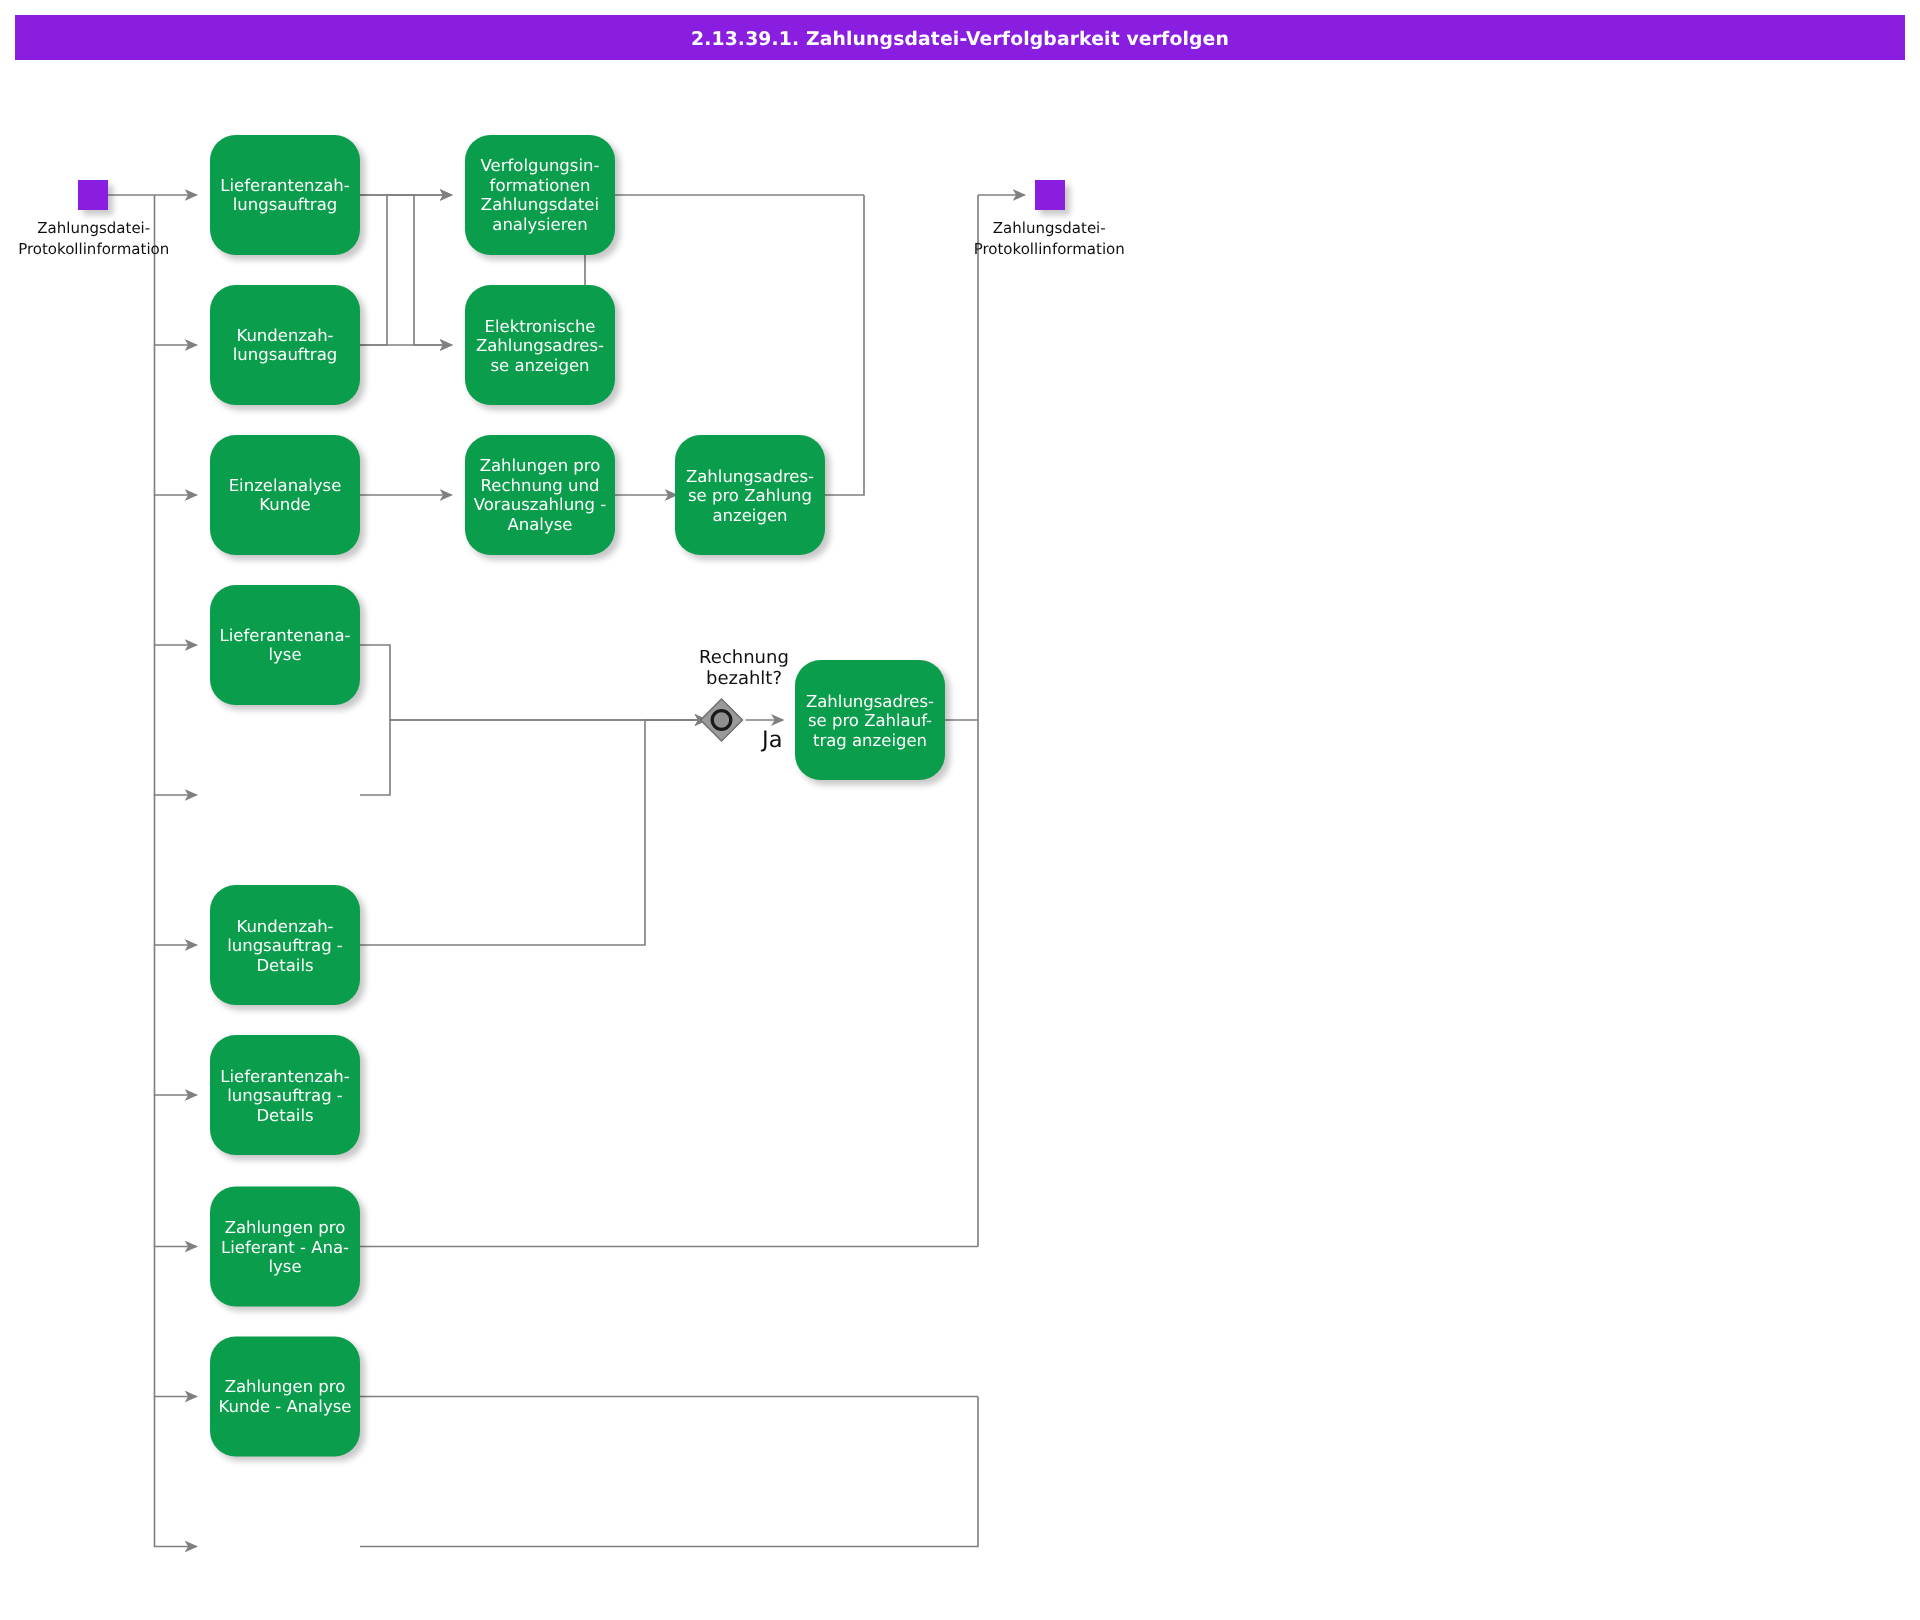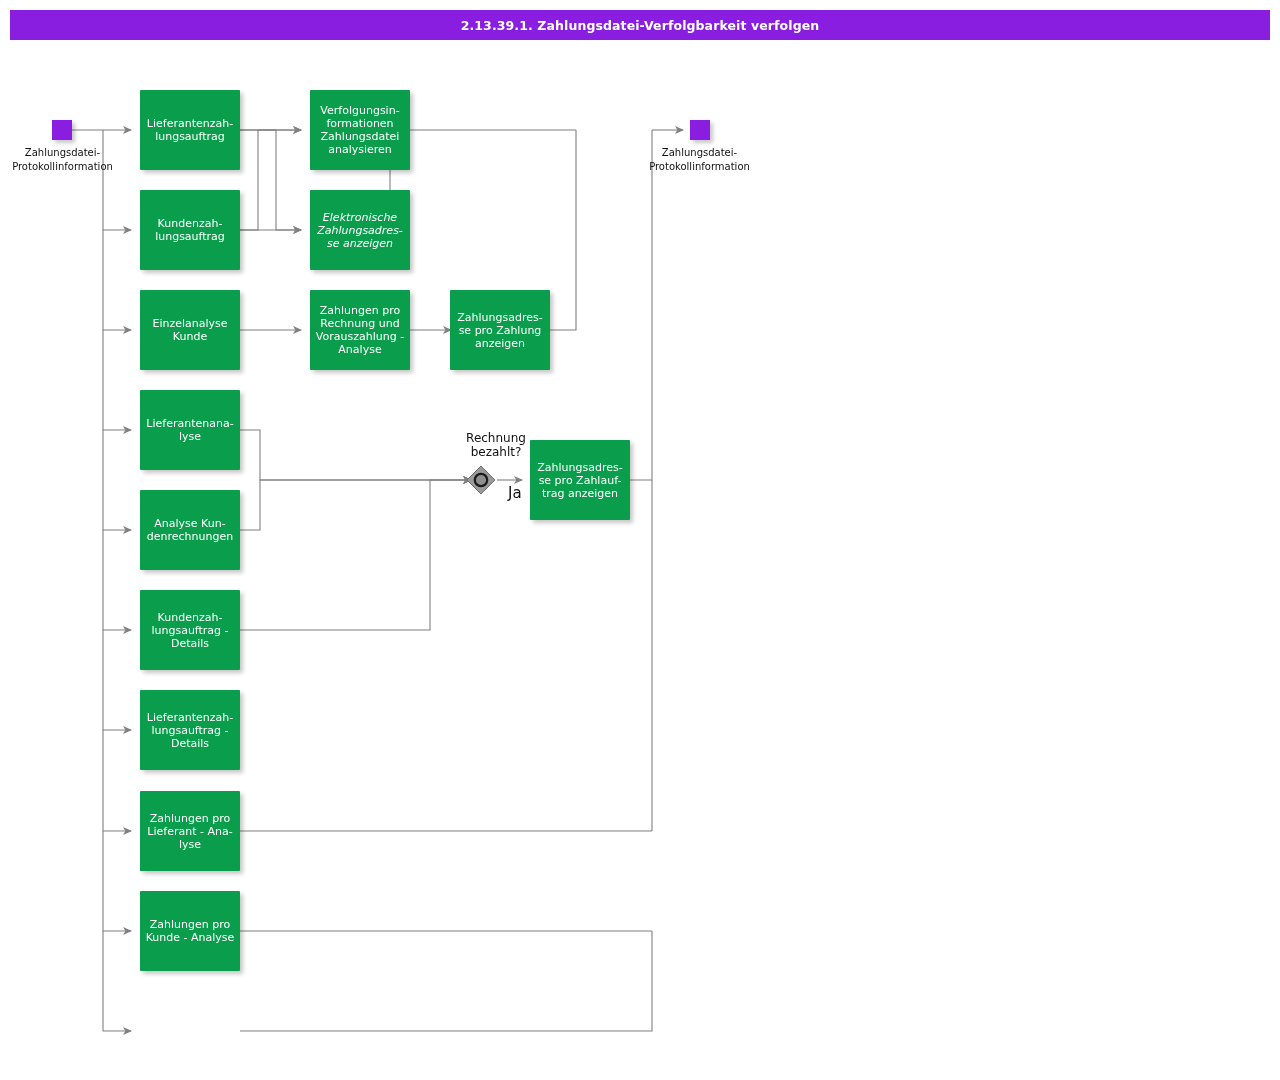--- a/index.html
+++ b/index.html
@@ -9,21 +9,21 @@
   
   #titlebar{position:absolute;left:10px;top:10px;width:1260px;height:30px;
             background:#8a1ee0;display:flex;align-items:center;justify-content:center;}
   #titlebar .t{color:#ffffff;font-size:12.5px;font-weight:bold;letter-spacing:.1px;}
 
   
   #canvas{position:absolute;left:0;top:0;width:1280px;height:1080px;}
   #wires{position:absolute;left:0;top:0;width:1280px;height:1080px;}
 
   
-  .task{position:absolute;background:#0a9d4c;border-radius:1px;
+  .task{position:absolute;background:#0a9d4c;border-radius:17px;
         box-shadow:3px 3px 4px rgba(0,0,0,.22);
         display:flex;align-items:center;justify-content:center;text-align:center;
         color:#ffffff;font-size:11px;line-height:13px;padding:2px 4px;
         box-sizing:border-box;white-space:pre-line;}
 
   .endpoint{position:absolute;width:20px;height:20px;background:#8a1ee0;
             box-shadow:3px 3px 4px rgba(0,0,0,.22);}
   .endpoint-label{position:absolute;text-align:center;font-size:10px;
                   line-height:13.5px;color:#111111;white-space:pre-line;}
 
@@ -102,39 +102,37 @@
 Protokollinformation</div>
 
   <div class="task" style="left:140px;top:90px;width:100px;height:80px;">Lieferantenzah-
 lungsauftrag</div>
   <div class="task" style="left:140px;top:190px;width:100px;height:80px;">Kundenzah-
 lungsauftrag</div>
   <div class="task" style="left:140px;top:290px;width:100px;height:80px;">Einzelanalyse
 Kunde</div>
   <div class="task" style="left:140px;top:390px;width:100px;height:80px;">Lieferantenana-
 lyse</div>
-  <div class="task" style="left:140px;top:490px;width:100px;height:80px;">Analyse Kun-
-denrechnungen</div>
   <div class="task" style="left:140px;top:590px;width:100px;height:80px;">Kundenzah-
 lungsauftrag -
 Details</div>
   <div class="task" style="left:140px;top:690px;width:100px;height:80px;">Lieferantenzah-
 lungsauftrag  -
 Details</div>
   <div class="task" style="left:140px;top:791px;width:100px;height:80px;">Zahlungen pro
 Lieferant - Ana-
 lyse</div>
   <div class="task" style="left:140px;top:891px;width:100px;height:80px;">Zahlungen pro
 Kunde - Analyse</div>
 
   <div class="task" style="left:310px;top:90px;width:100px;height:80px;">Verfolgungsin-
 formationen
 Zahlungsdatei
 analysieren</div>
-  <div class="task" style="left:310px;top:190px;width:100px;height:80px;font-style:italic;">Elektronische
+  <div class="task" style="left:310px;top:190px;width:100px;height:80px;">Elektronische
 Zahlungsadres-
 se anzeigen</div>
   <div class="task" style="left:310px;top:290px;width:100px;height:80px;">Zahlungen pro
 Rechnung und
 Vorauszahlung -
 Analyse</div>
 
   <div class="task" style="left:450px;top:290px;width:100px;height:80px;">Zahlungsadres-
 se pro Zahlung
 anzeigen</div>

